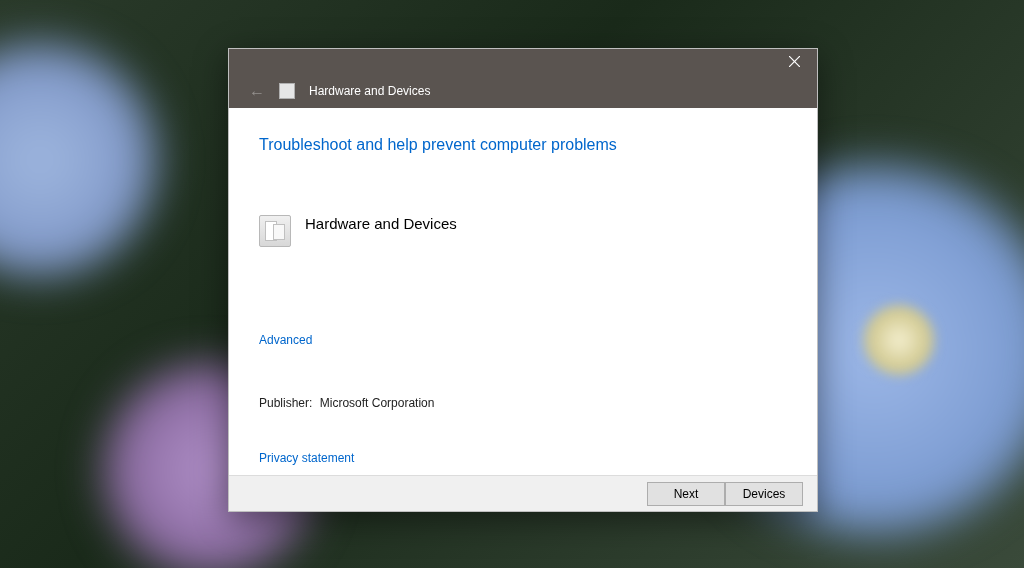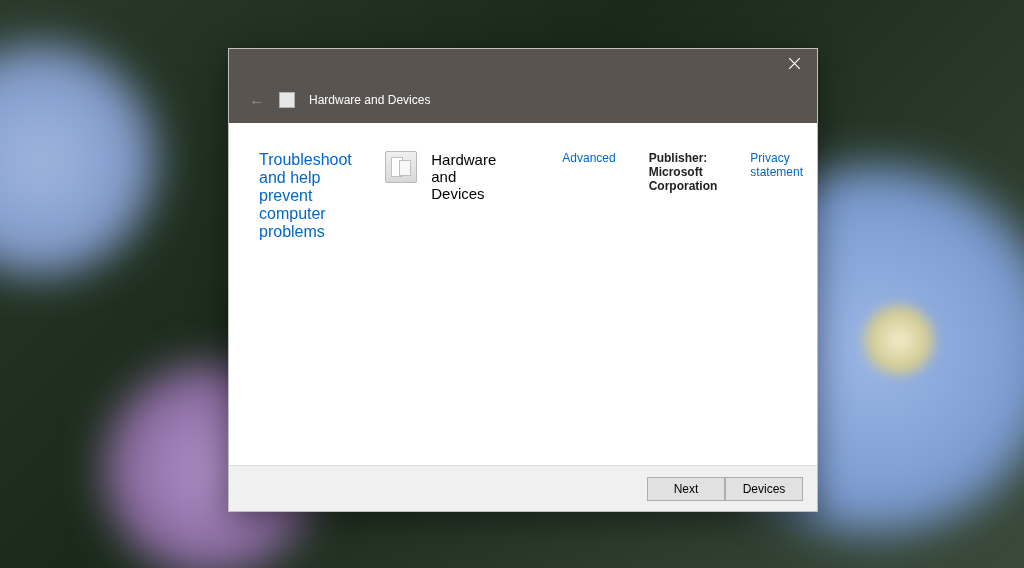--- a/index.html
+++ b/index.html
@@ -76,21 +76,21 @@
     .header-title {
       color: #ffffff;
       font-size: 12px;
     }
 
     .content {
       flex: 1;
       padding: 28px 14px 10px 30px;
       background: #ffffff;
       display: flex;
-      flex-direction: row;
+      flex-direction: column;
       gap: 33px;
     }
     .main-heading {
       color: #0066cc;
       font-size: 16px;
       font-weight: 400;
       margin-bottom: 28px;
     }
     .item-row {
       display: flex;
@@ -133,21 +133,20 @@
       color: #0066cc;
       font-size: 12px;
       margin-bottom: 16px;
       cursor: pointer;
       width: fit-content;
     }
     .publisher-row {
       font-size: 12px;
       color: #222;
       margin-bottom: 8px;
-      font-weight: bold;
     }
     .publisher-row .label { margin-right: 4px; }
     .privacy-link {
       color: #0066cc;
       font-size: 12px;
       cursor: pointer;
       width: fit-content;
     }
 
     .footer {

